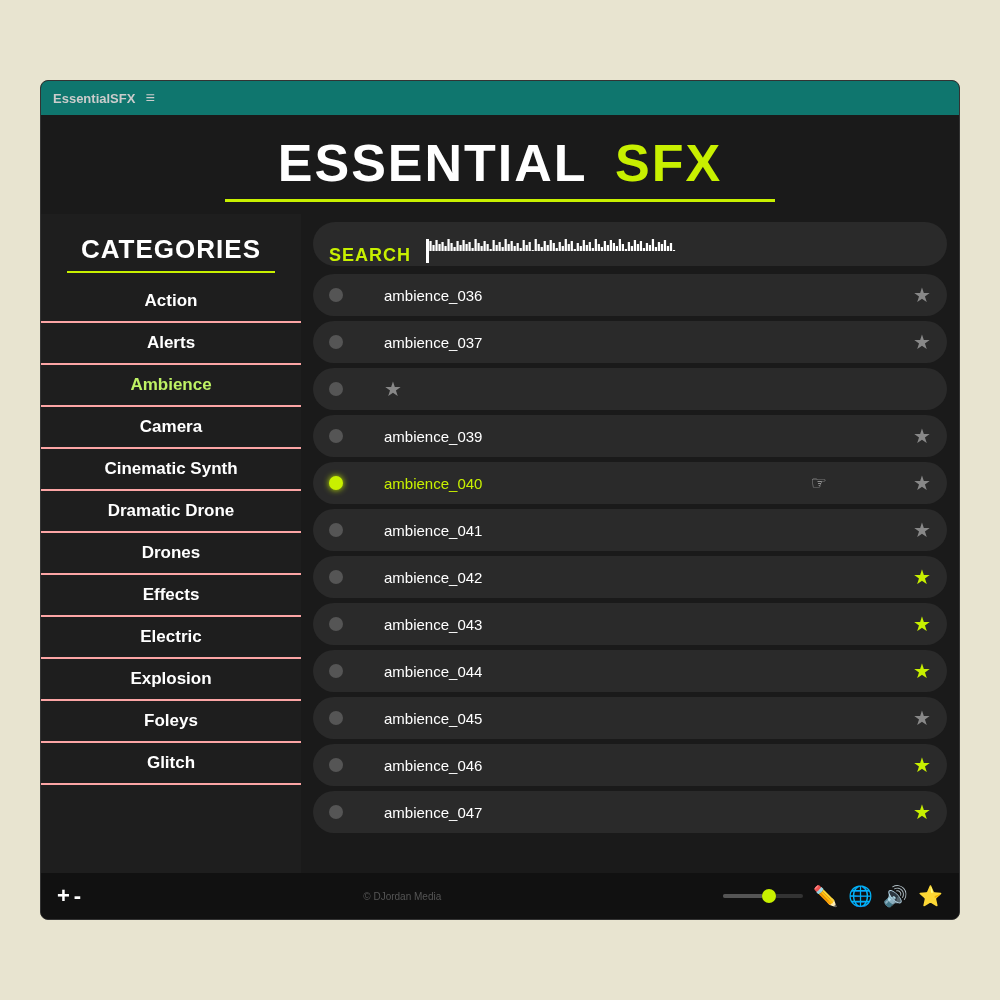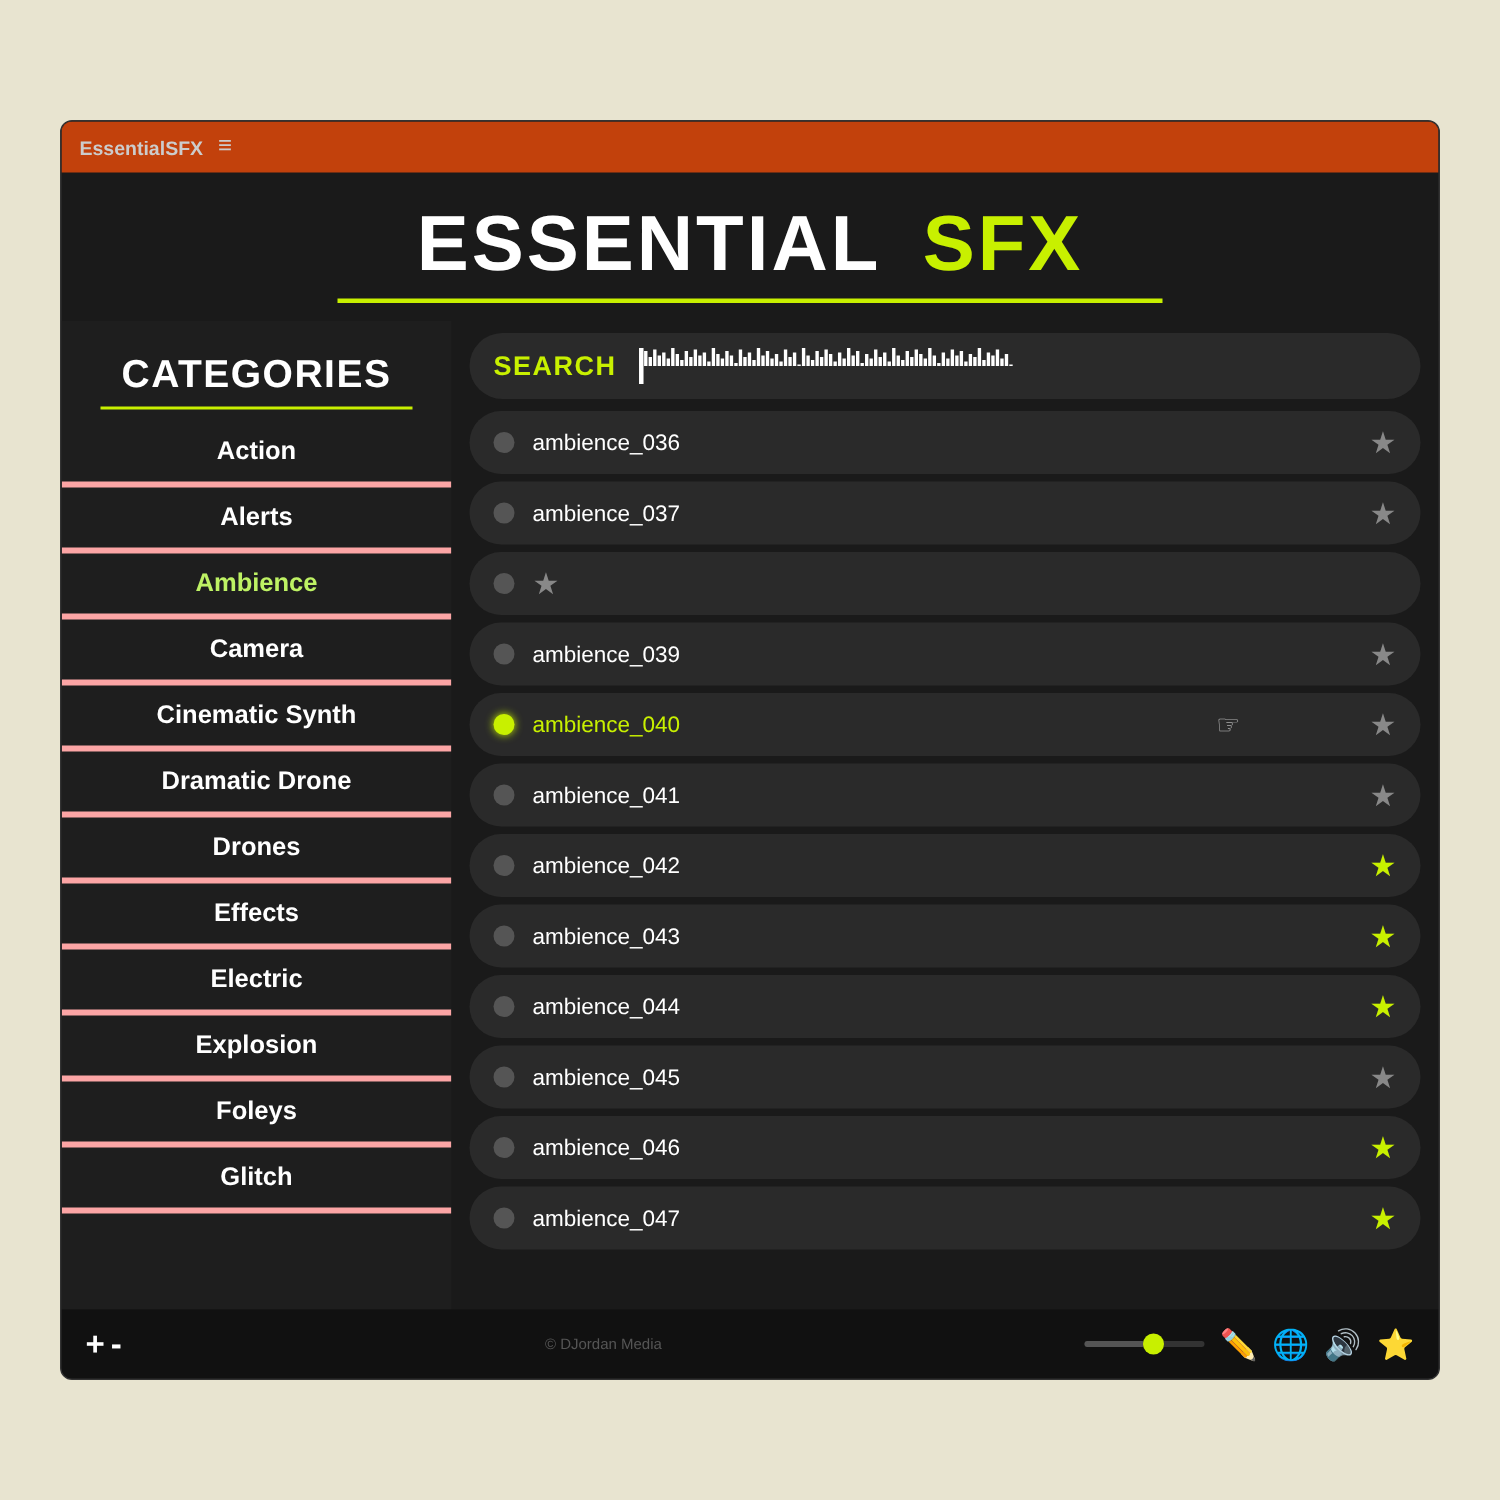--- a/index.html
+++ b/index.html
@@ -16,21 +16,21 @@
       width: 920px;
       height: 840px;
       background: #1a1a1a;
       border-radius: 8px;
       overflow: hidden;
       display: flex;
       flex-direction: column;
       border: 1px solid #333;
     }
     .title-bar {
-      background: #c2410c;
+      background: #0f766e;
       height: 34px;
       display: flex;
       align-items: center;
       padding: 0 12px;
       flex-shrink: 0;
     }
     .title-bar-text {
       color: #ccc;
       font-size: 13px;
       font-weight: bold;
@@ -94,40 +94,40 @@
       background: #c8f000;
       margin: 2px auto 8px;
     }
     .category-item {
       color: #fff;
       font-size: 17px;
       font-weight: bold;
       text-align: center;
       padding: 10px 0;
       cursor: pointer;
-      border-bottom: 4px solid #fca5a5;
+      border-bottom: 2px solid #fca5a5;
     }
     .category-item.active {
       color: #bef264;
     }
     .main-content {
       flex: 1;
       padding: 8px 12px;
       overflow-y: auto;
       background: #1a1a1a;
     }
     .main-content::-webkit-scrollbar { width: 6px; }
     .main-content::-webkit-scrollbar-track { background: #111; }
     .main-content::-webkit-scrollbar-thumb { background: #555; border-radius: 3px; }
     .search-bar {
       background: #2a2a2a;
       border-radius: 25px;
       height: 44px;
       display: flex;
-      align-items: center;
+      align-items: flex-end;
       padding: 0 16px;
       margin-bottom: 8px;
       gap: 9px;
     }
     .search-label {
       color: #c8f000;
       font-size: 18px;
       font-weight: 900;
       letter-spacing: 1px;
       text-transform: uppercase;
@@ -147,20 +147,21 @@
     .sound-row {
       background: #2a2a2a;
       border-radius: 22px;
       height: 42px;
       display: flex;
       align-items: center;
       padding: 0 16px;
       margin-bottom: 5px;
       cursor: pointer;
       position: relative;
+      gap: 29px;
     }
     .sound-dot {
       width: 14px;
       height: 14px;
       border-radius: 50%;
       background: #555;
       flex-shrink: 0;
       margin-right: 12px;
     }
     .sound-dot.playing {

